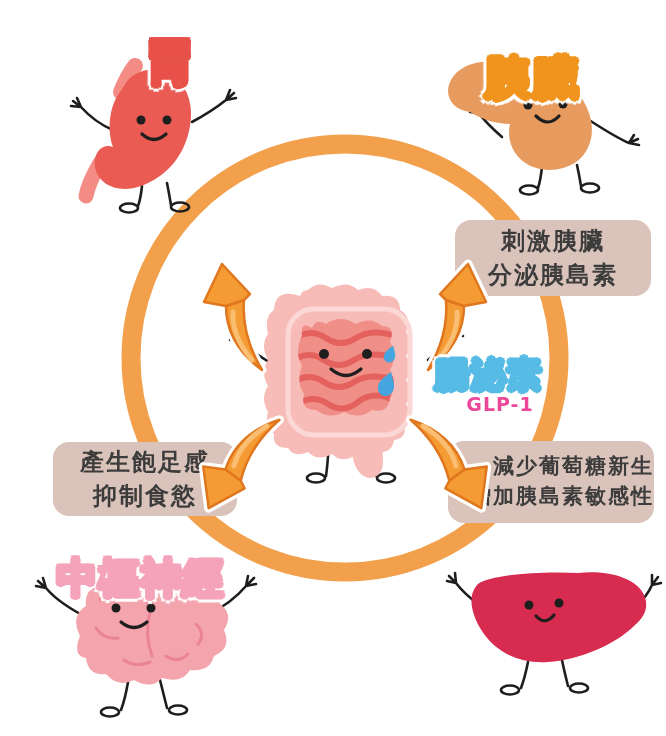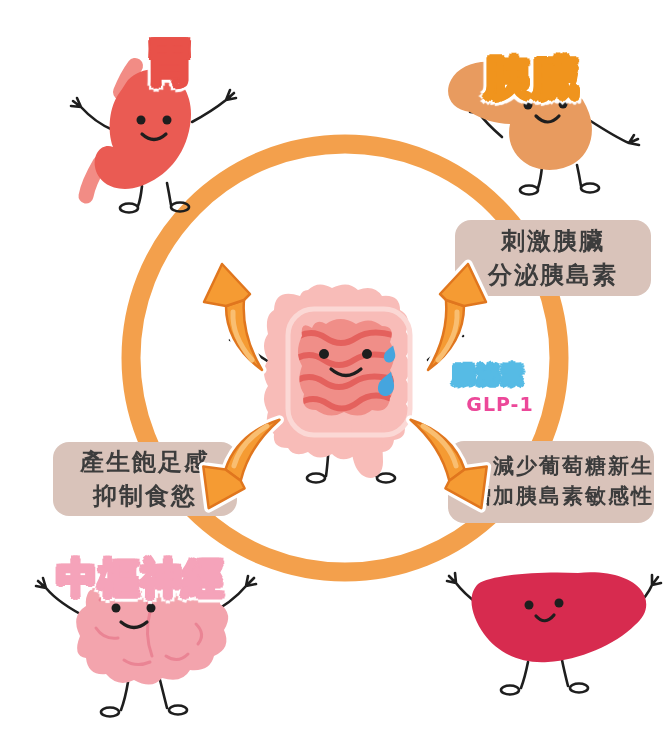--- a/index.html
+++ b/index.html
@@ -42,21 +42,21 @@
     4.5px 4.5px 1px #fff,-4.5px 4.5px 1px #fff,4.5px -4.5px 1px #fff,-4.5px -4.5px 1px #fff;}
   .ol-blue{-webkit-text-stroke:2px #56bbe5;text-shadow:
     3px 0 0 #56bbe5,-3px 0 0 #56bbe5,0 3px 0 #56bbe5,0 -3px 0 #56bbe5,
     2.2px 2.2px 0 #56bbe5,-2.2px 2.2px 0 #56bbe5,2.2px -2.2px 0 #56bbe5,-2.2px -2.2px 0 #56bbe5,
     6px 0 1px #fff,-6px 0 1px #fff,0 6px 1px #fff,0 -6px 1px #fff,
     4.5px 4.5px 1px #fff,-4.5px 4.5px 1px #fff,4.5px -4.5px 1px #fff,-4.5px -4.5px 1px #fff;}
 
   #label-stomach{left:170px;top:62px;font-size:50px;}
   #label-pancreas{left:533px;top:66px;font-size:45px;letter-spacing:3px;margin-top:12px;}
   #label-gut{left:349px;top:287px;font-size:42px;letter-spacing:4px;}
-  #label-hormone{left:489px;top:375px;font-size:22px;letter-spacing:2px;font-family:Liberation Serif, serif;}
+  #label-hormone{left:489px;top:375px;font-size:34px;letter-spacing:2px;font-family:Liberation Serif, serif;}
   #label-glp1{left:500px;top:404px;font-size:19px;letter-spacing:1px;color:#ec4899;font-weight:bold;}
   #label-cns{left:141px;top:558px;font-size:40px;letter-spacing:2px;margin-top:20px;}
   #label-liver{left:560px;top:564px;font-size:48px;letter-spacing:4px;}
 
   
   .limb{fill:none;stroke:#1e1e1e;stroke-width:2.6;stroke-linecap:round;}
   .foot{fill:none;stroke:#1e1e1e;stroke-width:2.6;}
   .smile{fill:none;stroke:#1e1e1e;stroke-width:3.2;stroke-linecap:round;}
   .eye{fill:#1e1e1e;}
   .aw{fill:#ffffff;stroke:#ffffff;stroke-width:9;stroke-linejoin:round;}

